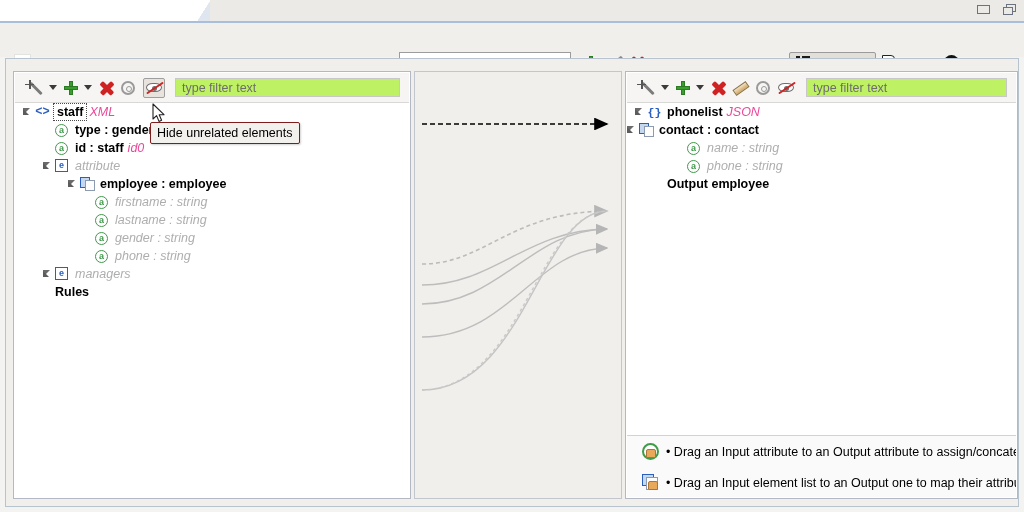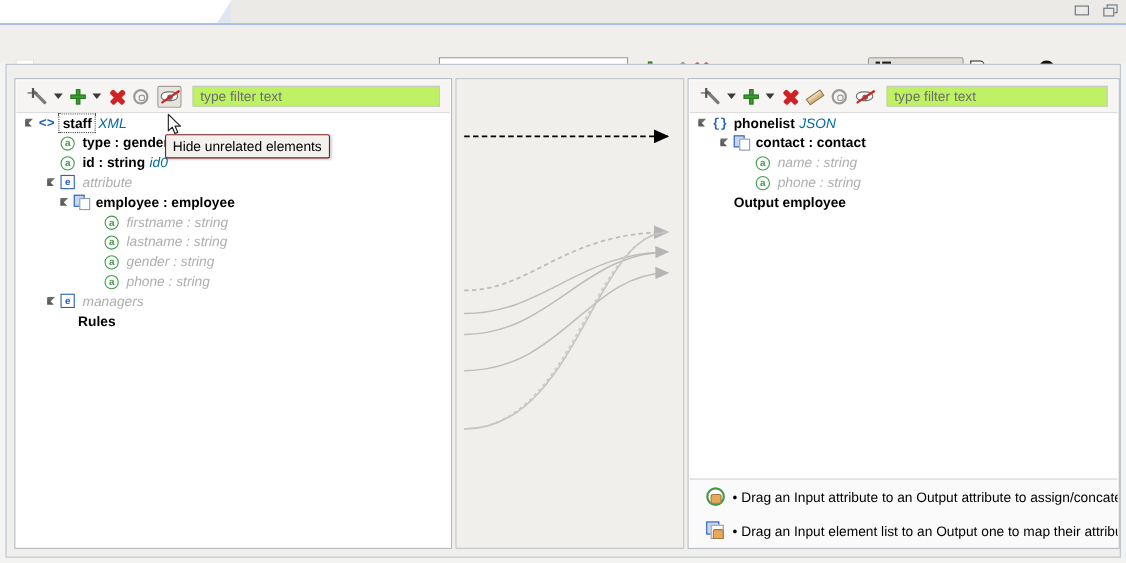--- a/index.html
+++ b/index.html
@@ -141,21 +141,21 @@
   .ic{width:15px;height:15px;flex:0 0 15px;margin-right:5px;position:relative;}
   .ic-xml{display:flex;align-items:center;justify-content:center;color:#2a5fbd;font-weight:bold;font-size:12px;font-family:"Liberation Mono",monospace;}
   .ic-json{display:flex;align-items:center;justify-content:center;color:#2a5fbd;font-weight:bold;font-size:11.5px;font-family:"Liberation Mono",monospace;}
   .ic-attr{border-radius:50%;border:1.6px solid #3f9b4a;box-sizing:border-box;color:#3f9b4a;font-size:9px;font-weight:bold;display:flex;align-items:center;justify-content:center;width:13px;height:13px;margin-top:1px;}
   .ic-elem{width:13px;height:13px;border:1.6px solid #2a5fbd;box-sizing:border-box;background:#fff;color:#2a5fbd;font-size:9px;font-weight:bold;display:flex;align-items:center;justify-content:center;}
   .ic-elist{width:15px;height:14px;position:relative;}
   .ic-elist u{position:absolute;left:0;top:0;width:10px;height:11px;border:1.5px solid #2a5fbd;background:#c6d7f0;box-sizing:border-box;}
   .ic-elist s{position:absolute;left:5px;top:3px;width:10px;height:11px;border:1.5px solid #8d9bb0;background:#fdfdfd;box-sizing:border-box;}
   .lbl{font-weight:bold;color:#000;}
   .lbl.dim{font-weight:normal;color:#aeaeae;font-style:italic;}
-  .sfx{color:#0369a1;font-style:italic;margin-left:4px;}
+  .sfx{color:#ec4899;font-style:italic;margin-left:4px;}
   .sel-dot{outline:1px dotted #4a4a4a;outline-offset:1px;padding:0 2px;}
 
   
   .hints{position:absolute;left:1px;right:1px;bottom:1px;height:62px;background:#fafafa;border-top:1px solid #d3d3d3;box-sizing:border-box;}
   .hintrow{display:flex;align-items:center;height:31px;padding-left:8px;white-space:nowrap;overflow:hidden;}
   .hintrow span{font-size:12.5px;color:#000;margin-left:7px;}
   .hic{width:17px;height:17px;position:relative;flex:0 0 17px;}
   .hic1 em{position:absolute;left:0;top:0;width:17px;height:17px;border-radius:50%;border:2px solid #3f9b4a;box-sizing:border-box;background:#fff;}
   .hic1 b{position:absolute;left:4px;top:6px;width:10px;height:9px;background:#e8a95a;border:1px solid #a9763a;border-radius:2px 2px 1px 1px;box-sizing:border-box;}
   .hic2 u{position:absolute;left:0;top:0;width:12px;height:12px;border:1.5px solid #2a5fbd;background:#c6d7f0;box-sizing:border-box;}
@@ -288,33 +288,33 @@
             <span class="ic-attr">a</span>
           </span>
           <span class="lbl">type : gender</span>
           <span class="sfx">staff</span>
         </div>
         <div class="node" style="padding-left:28px">
           <span class="tw"></span>
           <span class="ic">
             <span class="ic-attr">a</span>
           </span>
-          <span class="lbl">id : string</span>
+          <span class="lbl">id : staff</span>
           <span class="sfx">id0</span>
         </div>
         <div class="node" style="padding-left:28px">
           <span class="tw open">
             <i></i>
           </span>
           <span class="ic">
             <span class="ic-elem">e</span>
           </span>
           <span class="lbl dim">attribute</span>
         </div>
-        <div class="node" style="padding-left:40px">
+        <div class="node" style="padding-left:53px">
           <span class="tw open">
             <i></i>
           </span>
           <span class="ic ic-elist">
             <u></u>
             <s></s>
           </span>
           <span class="lbl">employee : employee</span>
         </div>
         <div class="node" style="padding-left:68px">
@@ -347,21 +347,21 @@
         </div>
         <div class="node" style="padding-left:28px">
           <span class="tw open">
             <i></i>
           </span>
           <span class="ic">
             <span class="ic-elem">e</span>
           </span>
           <span class="lbl dim">managers</span>
         </div>
-        <div class="node" style="padding-left:44px">
+        <div class="node" style="padding-left:28px">
           <span class="tw"></span>
           <span class="lbl">Rules</span>
         </div>
       </div>
   </div>
 
   <div class="panel" id="rightPanel">
     <div class="ptool">
       <span class="wand">
           <i></i>
@@ -386,21 +386,21 @@
     </div>
     <div class="tree" id="rightTree" style="bottom:63px;">
         <div class="node" style="padding-left:8px">
           <span class="tw open">
             <i></i>
           </span>
           <span class="ic ic-json">{}</span>
           <span class="lbl">phonelist</span>
           <span class="sfx">JSON</span>
         </div>
-        <div class="node" style="padding-left:28px">
+        <div class="node" style="">
           <span class="tw open">
             <i></i>
           </span>
           <span class="ic ic-elist">
             <u></u>
             <s></s>
           </span>
           <span class="lbl">contact : contact</span>
         </div>
         <div class="node" style="padding-left:48px">

